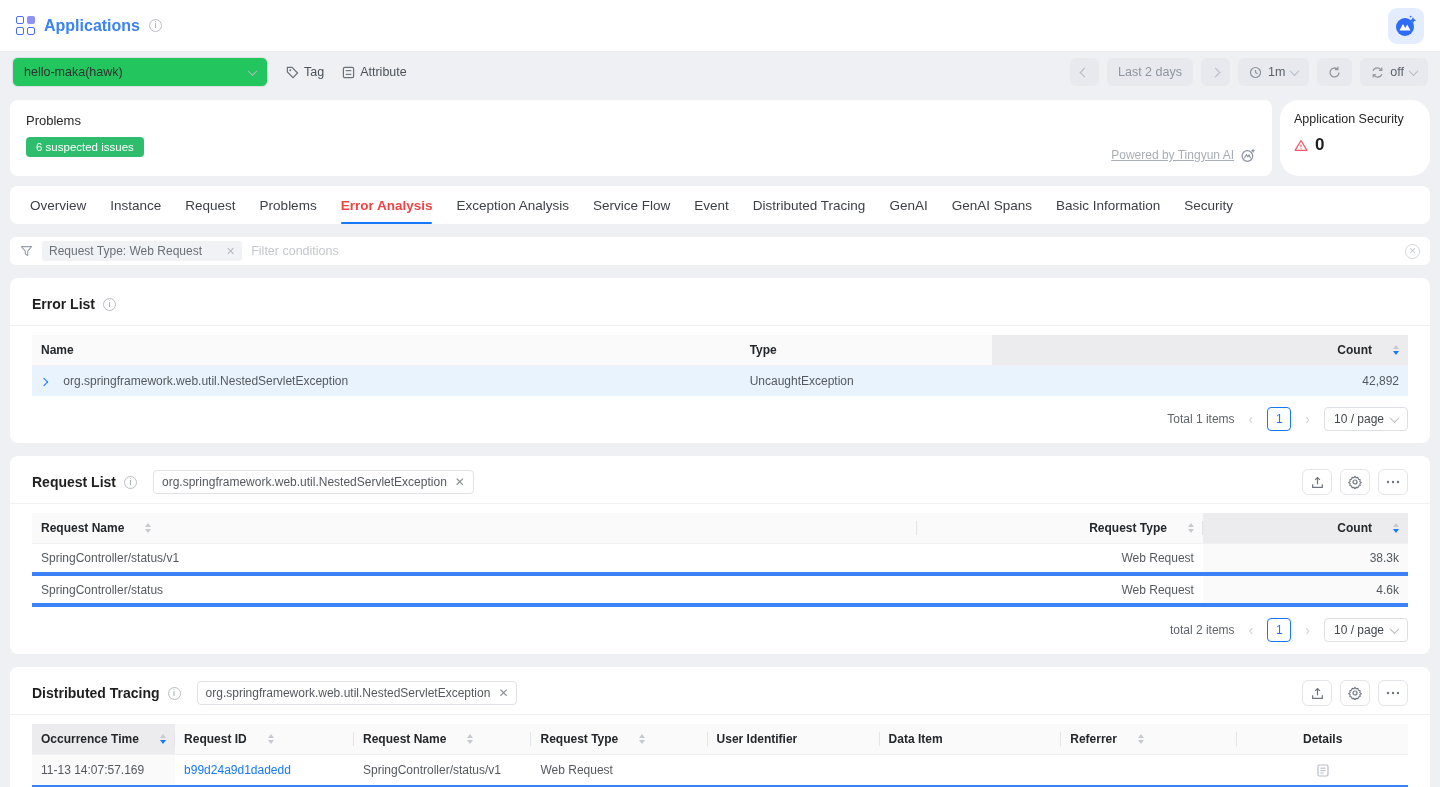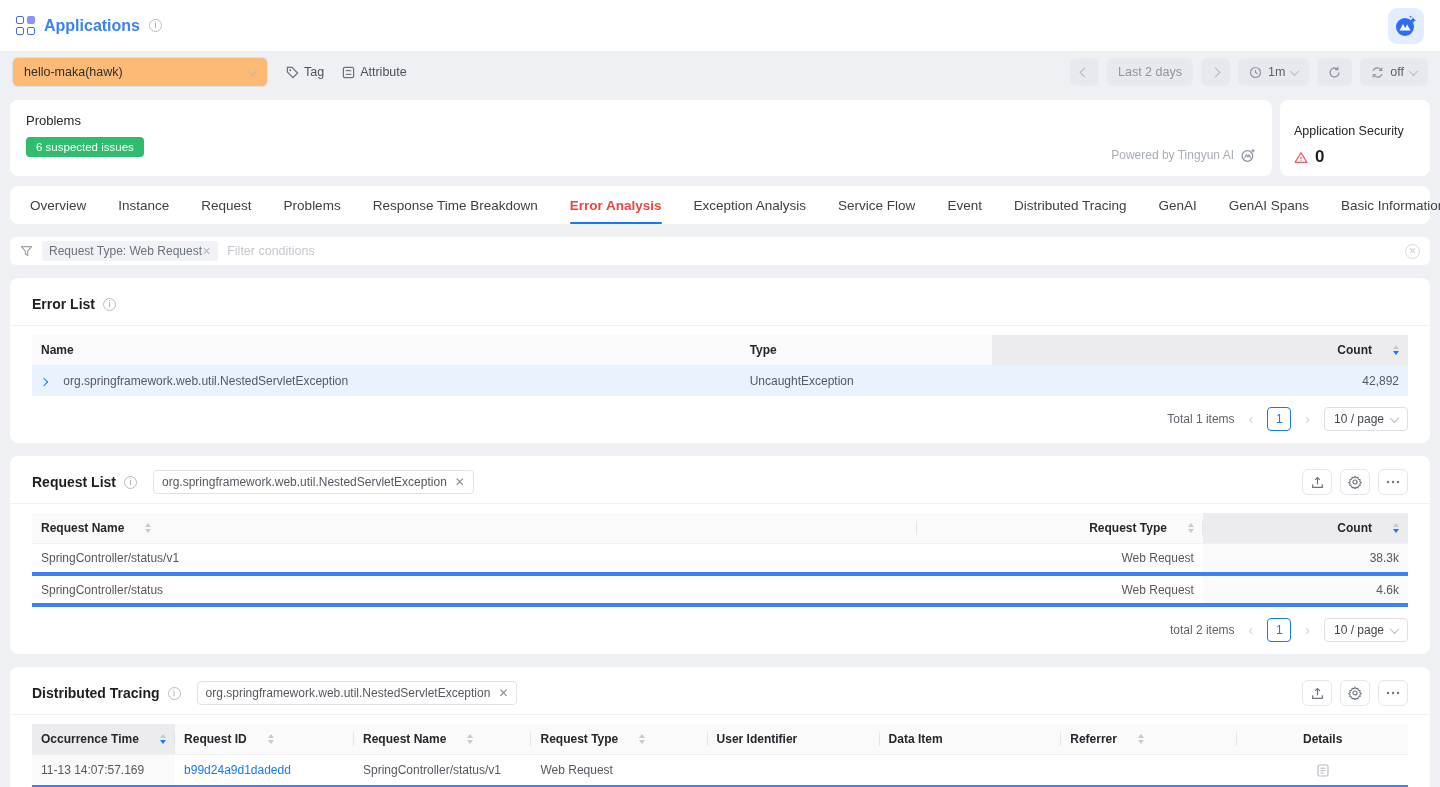--- a/index.html
+++ b/index.html
@@ -26,21 +26,21 @@
     color:#9aa0a8; font-size:9px; line-height:11px; text-align:center;
     display:inline-block; font-style:normal; flex:none;
   }
   .ai-fab {
     width:36px; height:36px; border-radius:9px; background:#e3edff;
     display:flex; align-items:center; justify-content:center; cursor:pointer;
   }
   
   .app-toolbar { height:40px; display:flex; align-items:center; padding:0 12px; gap:18px; }
   .app-select {
-    width:256px; height:30px; background:#fdba74; border:1px solid #dcdfe4; border-radius:6px;
+    width:256px; height:30px; background:#22c55e; border:1px solid #dcdfe4; border-radius:6px;
     display:flex; align-items:center; justify-content:space-between; padding:0 11px;
     font-size:12.5px; color:#2f2f2f;
   }
   .chev { width:7px; height:7px; border-right:1.4px solid #b4b9c2; border-bottom:1.4px solid #b4b9c2; display:inline-block; }
   .chev.down { transform:rotate(45deg) translate(-1px,-1px); }
   .txt-btn { display:flex; align-items:center; gap:5px; color:#4b5158; font-size:12.5px; cursor:pointer; }
   .time-controls { margin-left:auto; display:flex; gap:8px; align-items:center; }
   .ctrl-btn {
     height:28px; background:#e7e9ee; border-radius:6px; color:#8f959e;
     display:flex; align-items:center; justify-content:center; padding:0 11px; gap:6px;
@@ -52,42 +52,42 @@
   .problems-card {
     flex:1; background:#fff; border-radius:8px; padding:13px 16px 12px; height:76px; position:relative;
   }
   .problems-title { font-size:13px; color:#262626; }
   .issues-badge {
     display:inline-block; margin-top:9px; background:#2dbd6d; color:#fff;
     font-size:11.5px; padding:4px 10px; border-radius:4px;
   }
   .powered-by {
     position:absolute; right:16px; bottom:13px; display:flex; align-items:center; gap:6px;
-    color:#a9aeb6; font-size:12px;
-  }
-  .security-card { width:150px; background:#fff; border-radius:8px; padding:24px 14px; height:76px; }
+    color:#a9aeb6; font-size:12px;text-decoration:underline;
+  }
+  .security-card { width:150px; background:#fff; border-radius:19px; padding:12px 14px; height:76px; }
   .security-title { font-size:12.5px; color:#262626; }
   .security-count-row { display:flex; align-items:center; gap:7px; margin-top:9px; }
   .security-count { font-size:17px; font-weight:bold; color:#1f1f1f; }
   
   .tabs-bar {
     margin:10px 10px 0; background:#fff; border-radius:8px; height:38px;
-    display:flex; align-items:center; padding:0 20px; gap:32px;
+    display:flex; align-items:center; padding:0 20px; gap:24px;
   }
   .tab { font-size:13.5px; color:#3c3f44; height:38px; display:flex; align-items:center; position:relative; cursor:pointer; white-space:nowrap; }
   .tab.active { color:#ef4444;font-weight:bold; }
   .tab.active::after { content:""; position:absolute; left:0; right:0; bottom:0; height:2px; background:#1677ff; border-radius:1px; }
   
   .filter-bar {
     margin:13px 10px 0; background:#fff; border-radius:6px; height:28px;
     display:flex; align-items:center; padding:0 10px; gap:9px;
   }
   .filter-tag {
     background:#f1f2f5; border-radius:3px; padding:3px 7px; color:#6b7178; font-size:12px;
-    display:flex; align-items:center; gap:0; white-space:nowrap;
+    display:flex; align-items:center; gap:24px; white-space:nowrap;
   }
   .x-mark { color:#b6bac1; font-size:11px; cursor:pointer; line-height:1; }
   .filter-input { border:none; outline:none; flex:1; font-size:12.5px; color:#333; background:transparent; }
   .filter-input::placeholder { color:#c3c7cd; }
   .clear-circle {
     width:15px; height:15px; border:1px solid #d4d7dc; border-radius:50%; color:#c7cbd1;
     font-size:9px; line-height:13px; text-align:center; cursor:pointer; flex:none;
   }
   
   .panel { margin:13px 10px 0; background:#fff; border-radius:8px; padding:12px 22px 12px; }
@@ -244,21 +244,20 @@
       <span class="security-count">0</span>
     </div>
   </div>
 </div>
 
 <div class="tabs-bar">
   <div class="tab">Overview</div>
   <div class="tab">Instance</div>
   <div class="tab">Request</div>
   <div class="tab">Problems</div>
-  <div class="tab">Response Time Breakdown</div>
   <div class="tab active">Error Analysis</div>
   <div class="tab">Exception Analysis</div>
   <div class="tab">Service Flow</div>
   <div class="tab">Event</div>
   <div class="tab">Distributed Tracing</div>
   <div class="tab">GenAI</div>
   <div class="tab">GenAI Spans</div>
   <div class="tab">Basic Information</div>
   <div class="tab">Security</div>
 </div>

